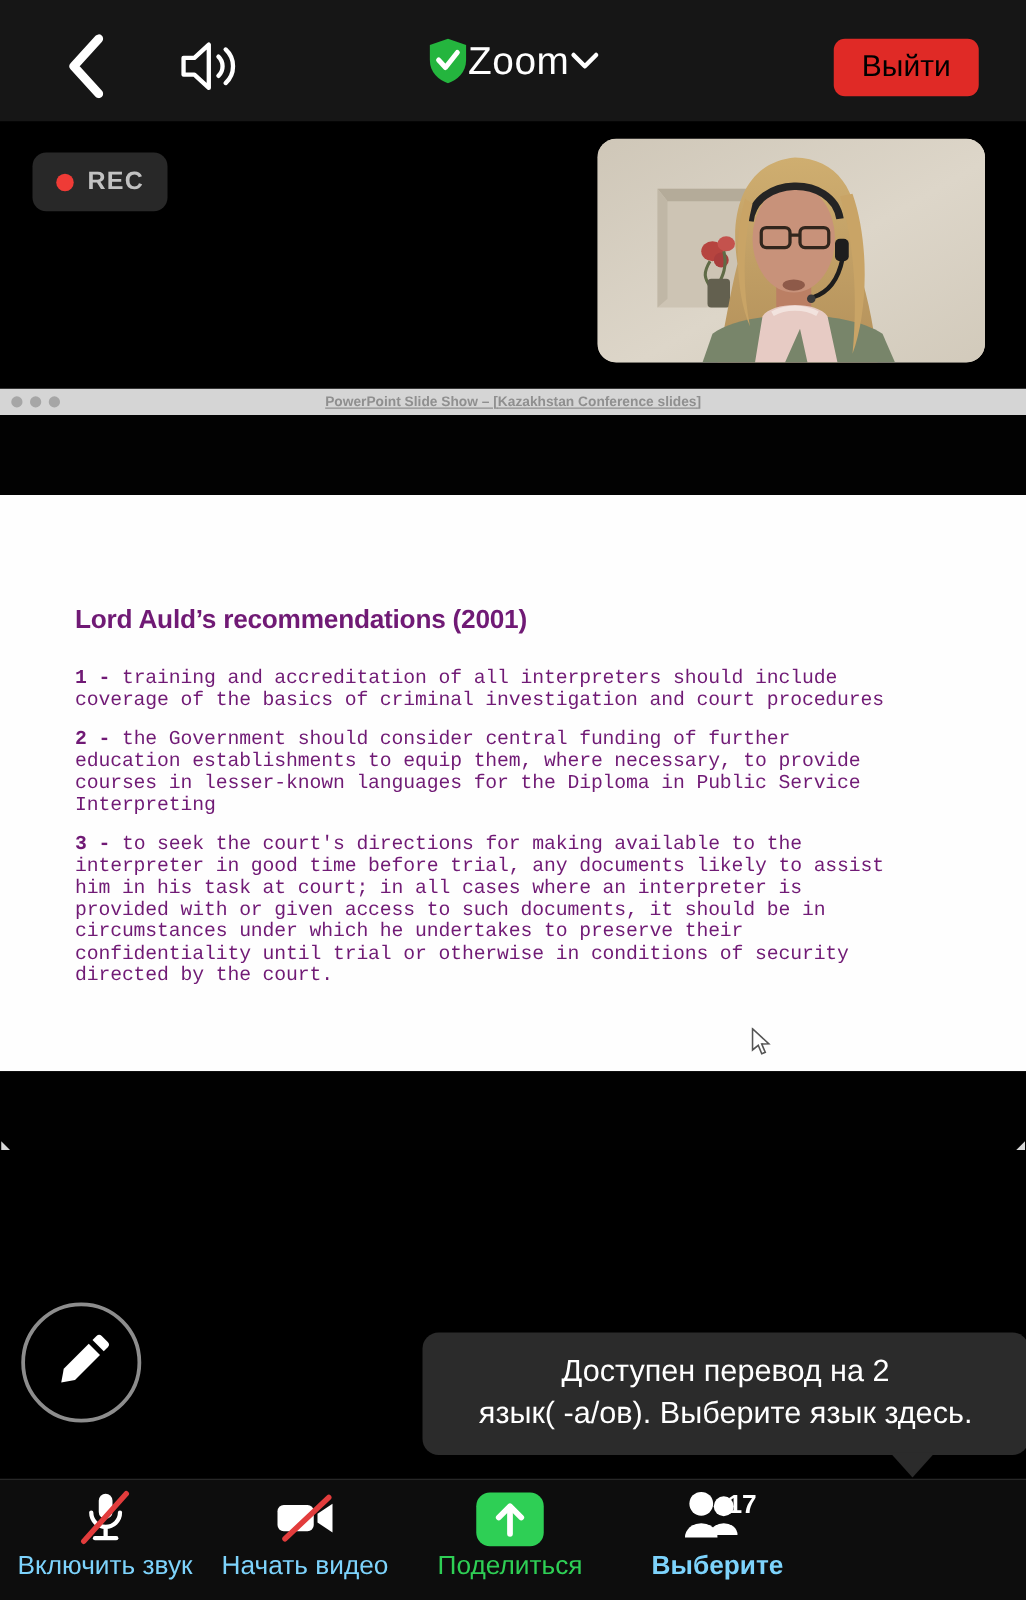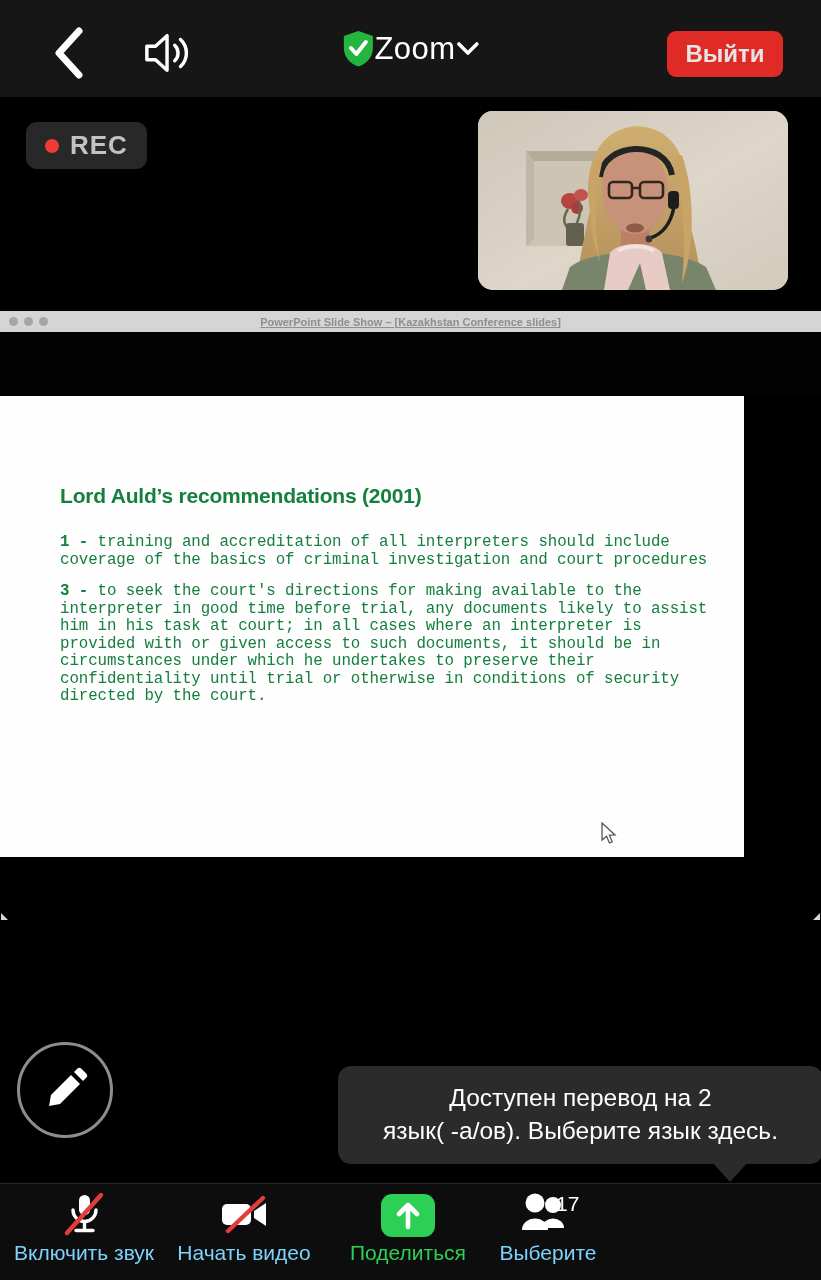--- a/index.html
+++ b/index.html
@@ -11,43 +11,43 @@
   
   .topbar { position:absolute; left:0; top:0; width:821px; height:97px; background:#161616; }
   .back-btn { position:absolute; left:44px; top:24px; width:48px; height:58px;
               display:flex; align-items:center; justify-content:center; background:none; border:none; }
   .speaker-btn { position:absolute; left:137px; top:24px; width:62px; height:58px;
                  display:flex; align-items:center; justify-content:center; background:none; border:none; }
   .meeting-title { position:absolute; left:50%; top:0; height:97px; transform:translateX(-50%);
                    display:flex; align-items:center; cursor:pointer; }
   .meeting-title .ttl { color:#fff; font-size:31px; font-weight:400; letter-spacing:.5px; }
   .leave-btn { position:absolute; left:667px; top:31px; width:116px; height:46px;
-               background:#e02a26; color:#e5e5e5; border:none; border-radius:9px;
-               font-size:24px; font-weight:700; font-family:inherit; }
+               background:#e02a26; color:#000000; border:none; border-radius:9px;
+               font-size:24px; font-weight:400; font-family:inherit; }
 
   
   .rec-badge { position:absolute; left:26px; top:122px; height:47px; padding:0 19px;
                background:#282828; border-radius:11px; display:flex; align-items:center; gap:11px; }
   .rec-dot { width:14px; height:14px; border-radius:50%; background:#ef3b36; }
-  .rec-label { color:#c2c2c2; font-size:26px; font-weight:700; letter-spacing:1px; }
+  .rec-label { color:#c2c2c2; font-size:20px; font-weight:700; letter-spacing:1px; }
 
   
   .video-thumb { position:absolute; left:478px; top:111px; width:310px; height:179px;
                  border-radius:15px; overflow:hidden; background:#d6cfc2; }
 
   
   .pp-titlebar { position:absolute; left:0; top:311px; width:821px; height:21px; background:#d5d5d5;
                  display:flex; align-items:center; }
   .tl-dot { width:9px; height:9px; border-radius:50%; background:#a6a6a6; margin-left:6px; }
   .tl-dot:first-child { margin-left:9px; }
   .pp-title { position:absolute; left:0; width:821px; text-align:center;
               color:#8f8f8f; font-size:11px; font-weight:700;text-decoration:underline; }
   .pp-black-top { position:absolute; left:0; top:332px; width:821px; height:64px; background:#020202; }
-  .slide { position:absolute; left:0; top:396px; width:744px; height:461px; background:#fefefe;
-           padding:88px 60px 0 60px; color:#15803d; }
+  .slide { position:absolute; left:0; top:396px; width:821px; height:461px; background:#fefefe;
+           padding:88px 60px 0 60px; color:#701a75; }
   .slide h1 { margin:0; font-size:21px; font-weight:700; letter-spacing:-.2px; }
   .slide p { width:662px; margin:14px 0 0 0; font-size:15.8px; line-height:17.5px; letter-spacing:-.1px;font-family:Liberation Mono, monospace; }
   .slide p.first { margin-top:26px; }
   .slide b { font-weight:700; }
   .pp-black-bottom { position:absolute; left:0; top:857px; width:821px; height:63px; background:#010101; }
   .corner-l { position:absolute; left:1px; top:913px; width:0; height:0;
               border-bottom:7px solid #d8d8d8; border-right:7px solid transparent; }
   .corner-r { position:absolute; left:813px; top:913px; width:0; height:0;
               border-bottom:7px solid #d8d8d8; border-left:7px solid transparent; }
 
@@ -170,20 +170,21 @@
       <span class="tl-dot"></span>
       <span class="tl-dot"></span>
       <span class="tl-dot"></span>
       <span class="pp-title">PowerPoint Slide Show – [Kazakhstan Conference slides]</span>
     </div>
     <div class="pp-black-top"></div>
 
     <div class="slide">
       <h1>Lord Auld’s recommendations (2001)</h1>
       <p class="first"><b>1 -</b> <span>training and accreditation of all interpreters should include coverage of the basics of criminal investigation and court procedures</span></p>
+      <p><b>2 -</b> <span>the Government should consider central funding of further education establishments to equip them, where necessary, to provide courses in lesser-known languages for the Diploma in Public Service Interpreting</span></p>
       <p><b>3 -</b> <span>to seek the court's directions for making available to the interpreter in good time before trial, any documents likely to assist him in his task at court; in all cases where an interpreter is provided with or given access to such documents, it should be in circumstances under which he undertakes to preserve their confidentiality until trial or otherwise in conditions of security directed by the court.</span></p>
     </div>
 
     <div class="pp-black-bottom"></div>
     <div class="corner-l"></div>
     <div class="corner-r"></div>
   </div>
 
   <svg class="cursor" width="16" height="24" viewBox="0 0 16 24">
     <path d="M1,1 L1,18 L5.6,14.2 L8.4,21 L11.2,19.8 L8.4,13.2 L14,13 Z" fill="#fff" stroke="#555" stroke-width="1.3"></path>
@@ -233,21 +234,21 @@
         <div class="share-pill">
           <svg width="34" height="30" viewBox="0 0 34 30">
             <line x1="17" y1="27" x2="17" y2="7" stroke="#fff" stroke-width="4.6" stroke-linecap="round"></line>
             <polyline points="8,14 17,5 26,14" fill="none" stroke="#fff" stroke-width="4.6" stroke-linecap="round" stroke-linejoin="round"></polyline>
           </svg>
         </div>
       </div>
       <span class="tb-label green">Поделиться</span>
     </div>
 
-    <div class="tb-item" style="left:473px; width:150px;">
+    <div class="tb-item" style="left:499px; width:150px;font-weight:bold;">
       <div class="tb-icon" style="width:100px;">
         <svg width="56" height="46" viewBox="0 0 56 46">
           <circle cx="33" cy="13" r="8" fill="#fff"></circle>
           <path d="M22,36 a11,9.5 0 0 1 22,0 z" fill="#fff"></path>
           <circle cx="15" cy="11" r="9.5" fill="#fff"></circle>
           <path d="M2,38 a13,11.5 0 0 1 26,0 z" fill="#fff"></path>
         </svg>
         <span class="pcount">17</span>
       </div>
       <span class="tb-label">Выберите</span>

